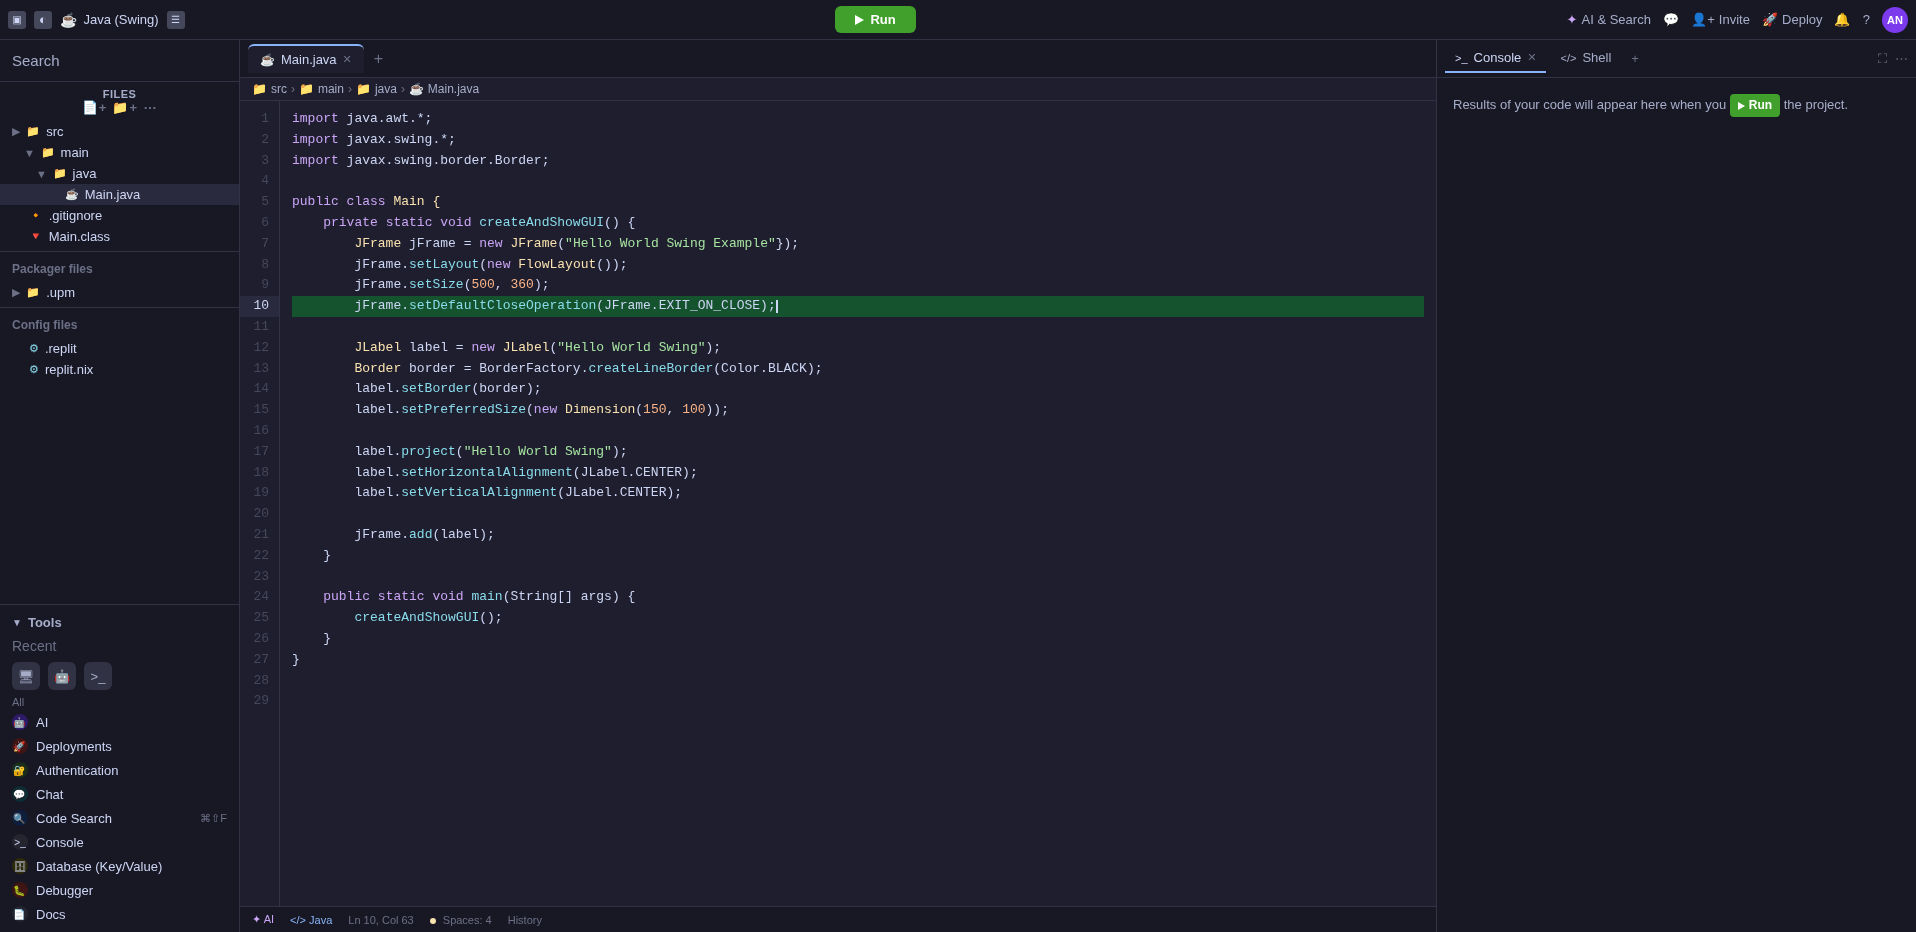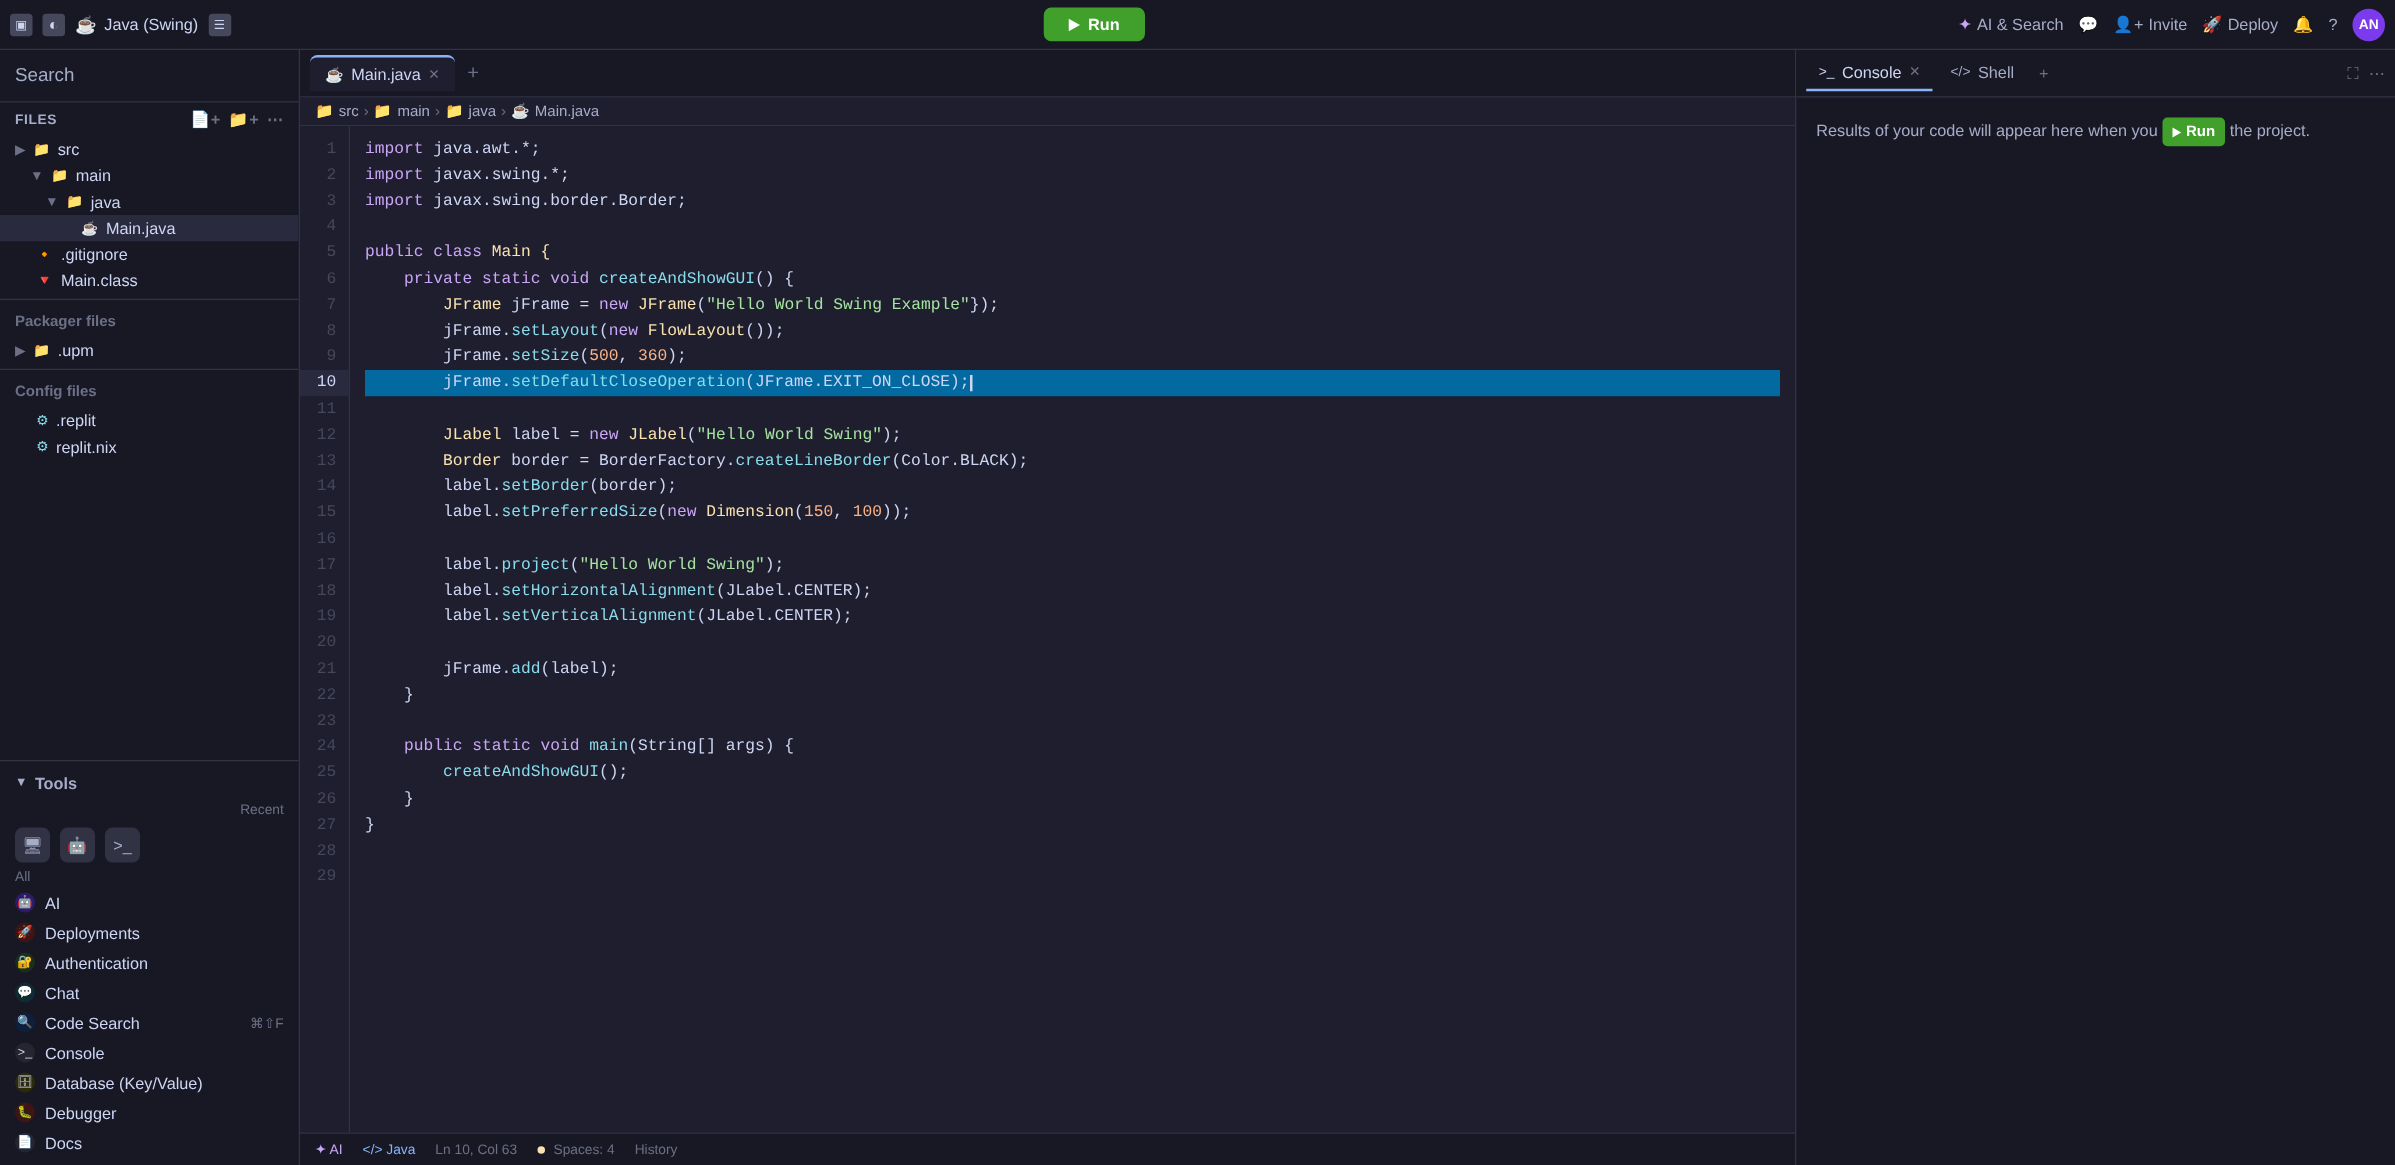--- a/index.html
+++ b/index.html
@@ -17,40 +17,40 @@
     .topbar-right-item { display: flex; align-items: center; gap: 4px; cursor: pointer; }
 
     
     .main-layout { display: flex; flex: 1; overflow: hidden; }
 
     
     .sidebar { width: 240px; background: #181825; border-right: 1px solid #313244; display: flex; flex-direction: column; overflow: hidden; flex-shrink: 0; }
     .sidebar-search { padding: 8px 12px; border-bottom: 1px solid #313244; }
     .sidebar-search-label { color: #a6adc8; font-size: 15px; font-weight: 500; padding: 4px 0; }
     .sidebar-files-section { flex: 1; overflow-y: auto; }
-    .sidebar-section-header { display: flex; align-items: center; justify-content: space-between; padding: 6px 12px; color: #a6adc8; font-size: 12px; font-weight: 600; text-transform: uppercase; letter-spacing: 0.5px; }
+    .sidebar-section-header { display: flex; align-items: center; justify-content: space-between; padding: 6px 12px; color: #a6adc8; font-size: 12px; font-weight: 600; text-transform: uppercase; letter-spacing: 0.5px; flex-direction: column; }
     .sidebar-section-icons { display: flex; gap: 6px; }
     .sidebar-section-icon { cursor: pointer; font-size: 13px; color: #6c7086; }
     .tree-item { display: flex; align-items: center; gap: 6px; padding: 3px 12px; cursor: pointer; color: #cdd6f4; font-size: 13px; }
     .tree-item.indent-1 { padding-left: 24px; }
     .tree-item.indent-2 { padding-left: 36px; }
     .tree-item.indent-3 { padding-left: 48px; }
     .tree-icon { font-size: 11px; color: #6c7086; }
     .tree-icon-folder { color: #f9e2af; }
     .tree-icon-java { color: #a6e3a1; }
     .tree-icon-class { color: #f38ba8; }
     .tree-icon-git { color: #f38ba8; }
     .tree-icon-config { color: #89dceb; }
     .sidebar-divider { border: none; border-top: 1px solid #313244; margin: 4px 0; }
     .sidebar-subsection { padding: 6px 12px; color: #6c7086; font-size: 12px; font-weight: 600; }
 
     
     .tools-section { border-top: 1px solid #313244; padding: 6px 0; }
     .tools-header { display: flex; align-items: center; gap: 6px; padding: 4px 12px; color: #a6adc8; font-size: 13px; font-weight: 600; cursor: pointer; }
-    .tools-recent { padding: 4px 12px; color: #6c7086; font-size: 11px; text-align: right; }
+    .tools-recent { padding: 4px 12px; color: #6c7086; font-size: 14px; }
     .tools-icons-row { display: flex; gap: 8px; padding: 4px 12px; }
     .tool-icon-btn { width: 28px; height: 28px; border-radius: 6px; background: #313244; display: flex; align-items: center; justify-content: center; cursor: pointer; font-size: 13px; color: #a6adc8; }
     .tools-all { padding: 2px 12px; color: #6c7086; font-size: 11px; }
     .tools-list-item { display: flex; align-items: center; gap: 8px; padding: 4px 12px; cursor: pointer; color: #cdd6f4; font-size: 13px; }
     .tools-list-icon { width: 16px; height: 16px; border-radius: 50%; display: flex; align-items: center; justify-content: center; font-size: 10px; }
     .tools-list-shortcut { margin-left: auto; color: #6c7086; font-size: 11px; }
 
     
     .editor-area { flex: 1; display: flex; flex-direction: column; overflow: hidden; }
     .editor-tabs { display: flex; align-items: center; background: #181825; border-bottom: 1px solid #313244; height: 38px; padding: 0 8px; gap: 4px; }
@@ -63,21 +63,21 @@
     .breadcrumb { display: flex; align-items: center; gap: 4px; padding: 4px 12px; background: #1e1e2e; border-bottom: 1px solid #313244; font-size: 12px; color: #a6adc8; }
     .breadcrumb-sep { color: #6c7086; }
 
     
     .code-editor { flex: 1; display: flex; overflow: hidden; background: #1e1e2e; }
     .line-numbers { padding: 8px 0; min-width: 40px; text-align: right; color: #45475a; font-family: 'Courier New', monospace; font-size: 13px; line-height: 1.6; user-select: none; border-right: 1px solid #313244; flex-shrink: 0; }
     .line-number { padding: 0 10px 0 4px; }
     .line-number.active { color: #cdd6f4; background: #2a2a3e; }
     .code-content { flex: 1; padding: 8px 12px; overflow: auto; font-family: 'Courier New', monospace; font-size: 13px; line-height: 1.6; }
     .code-line { white-space: pre; min-height: 1.6em; }
-    .code-line.highlighted { background: #0369a1; }
+    .code-line.highlighted { background: #14532d; }
     .kw { color: #cba6f7; }
     .str { color: #a6e3a1; }
     .num { color: #fab387; }
     .type { color: #f9e2af; }
     .method { color: #89dceb; }
     .plain { color: #cdd6f4; }
     .bracket { color: #f9e2af; }
 
     
     .editor-status { display: flex; align-items: center; padding: 2px 12px; background: #181825; border-top: 1px solid #313244; font-size: 11px; color: #6c7086; gap: 16px; height: 26px; }

